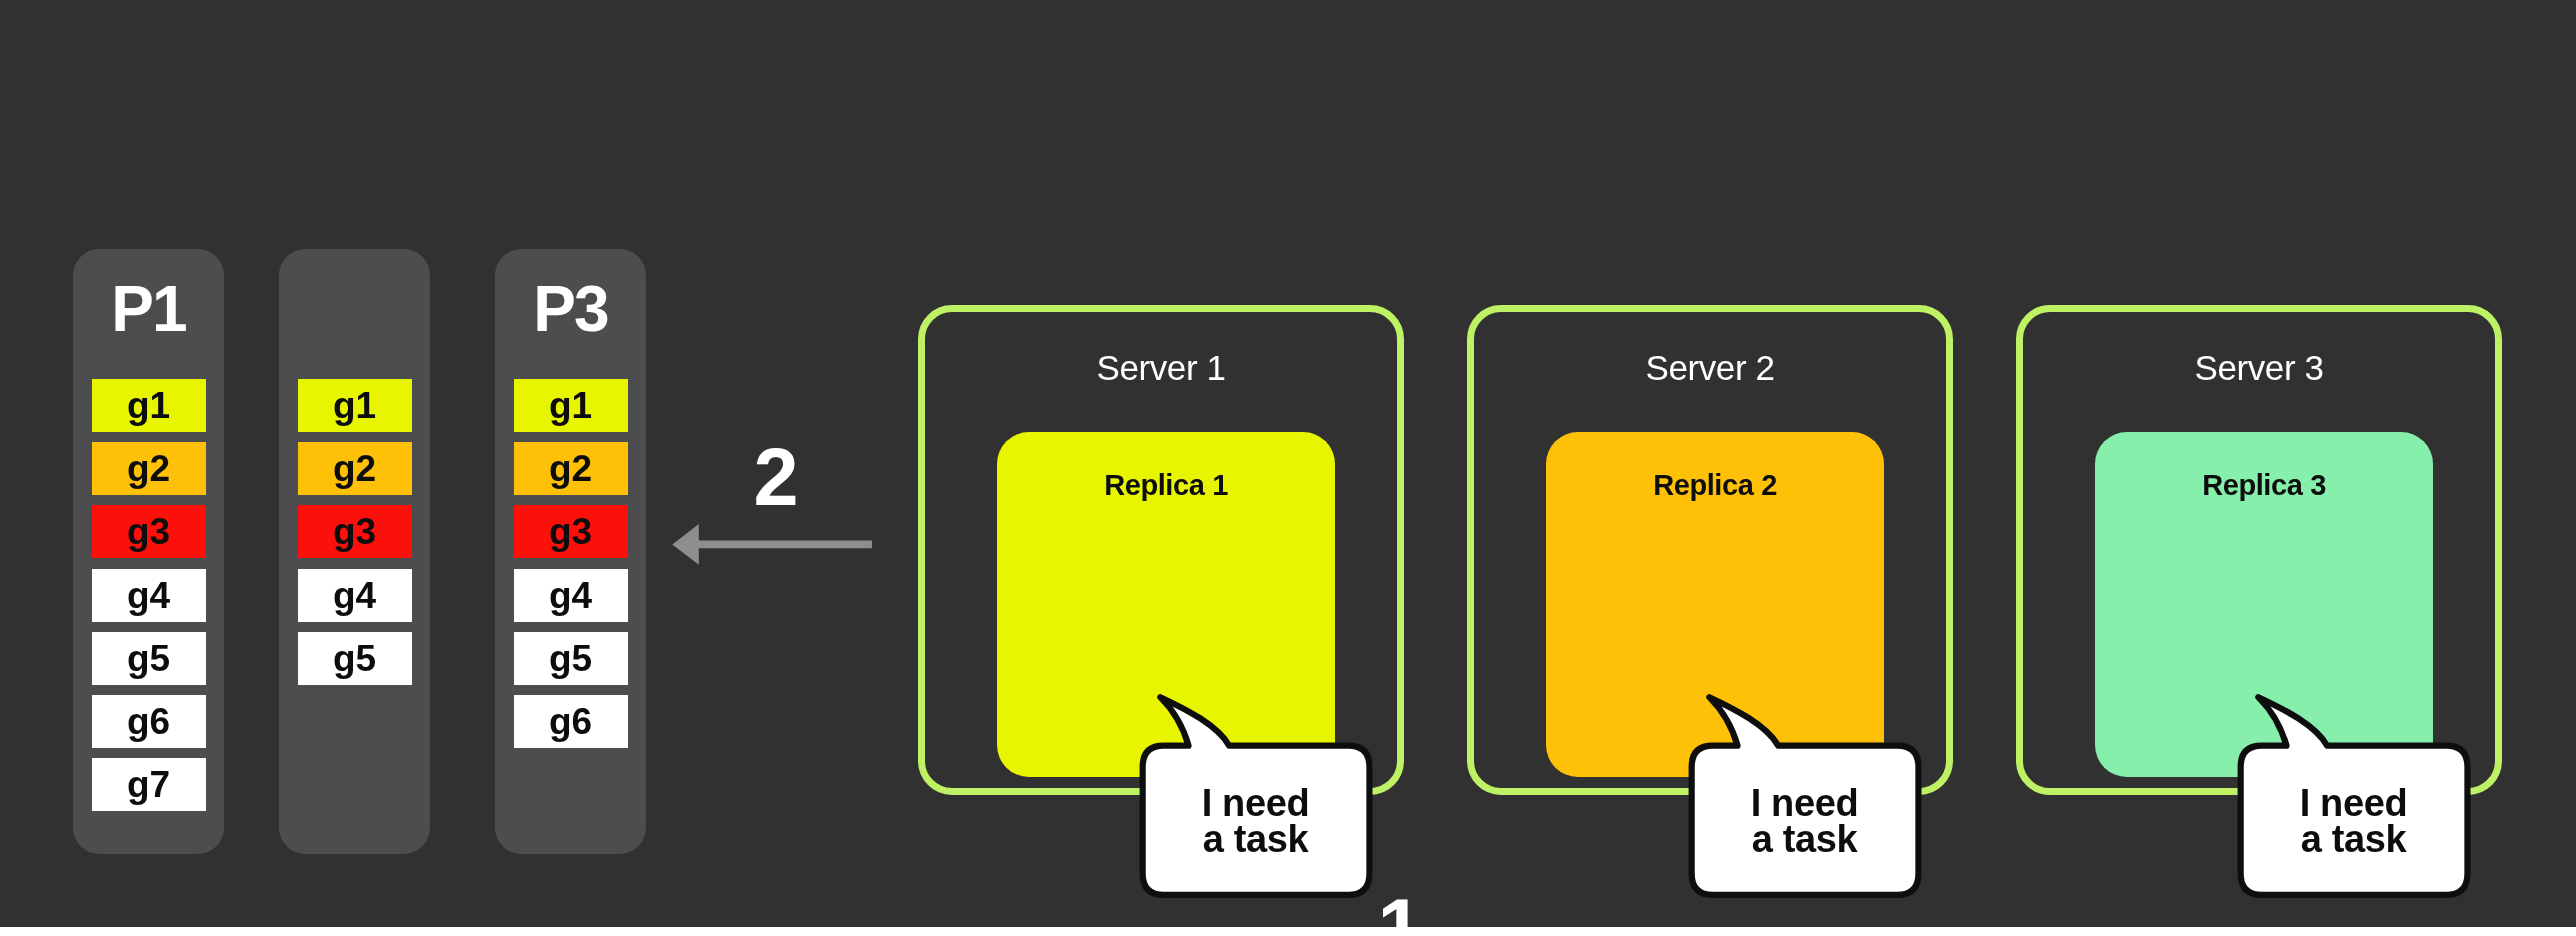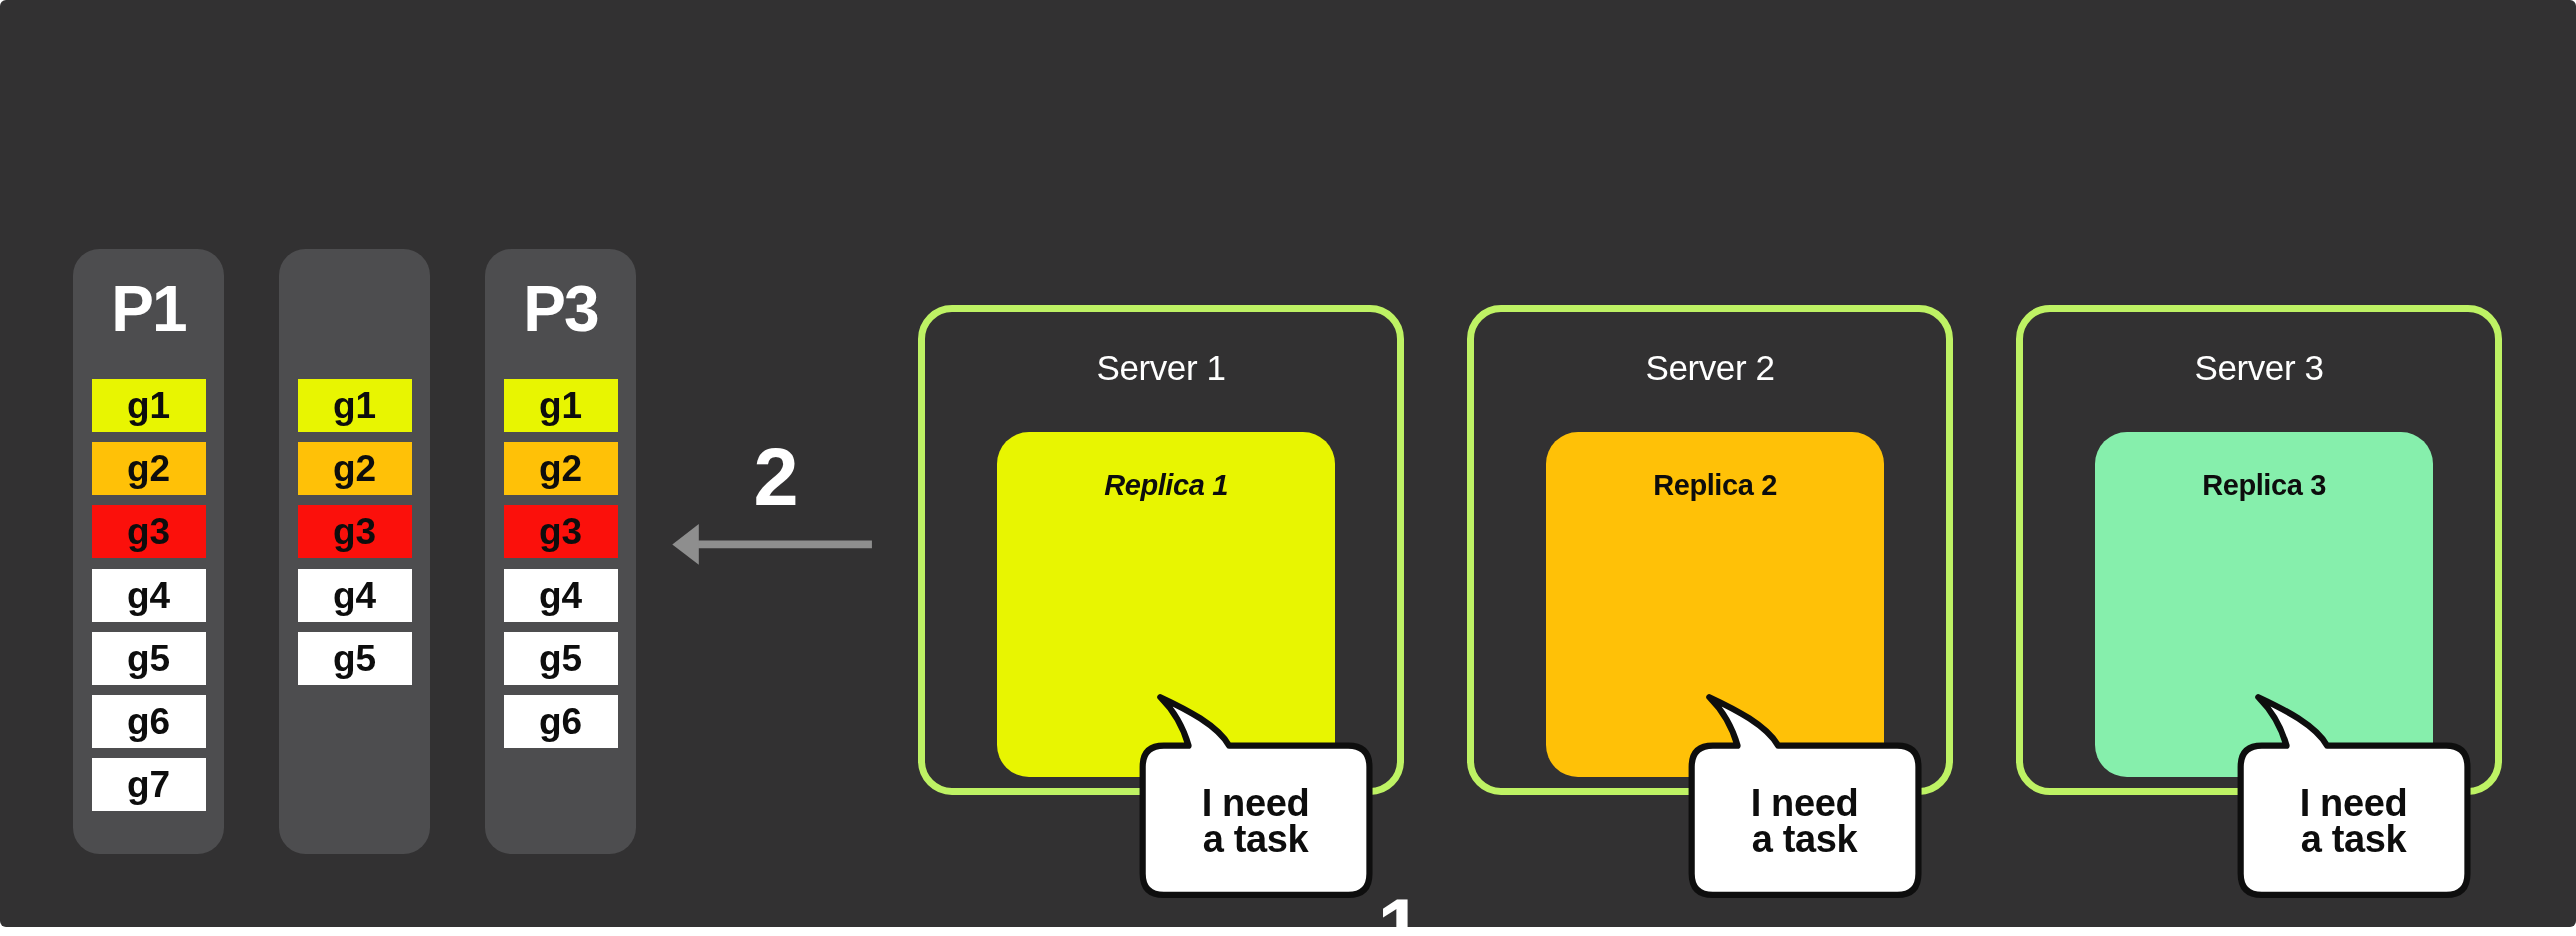--- a/index.html
+++ b/index.html
@@ -1,17 +1,17 @@
 <!DOCTYPE html>
 <html style="font-size:14px"><head>
 <meta charset="utf-8">
 <style>
   html,body{margin:0;padding:0;}
   body{font-family:"Liberation Sans","DejaVu Sans",sans-serif;}
-  #page{position:relative;width:2576px;height:927px;background:#323132;overflow:hidden;border-radius:6px;}
+  #page{position:relative;width:2576px;height:927px;background:#323132;overflow:hidden;}
 
   
   .partition{position:absolute;top:249px;width:151px;height:605px;background:#4D4D4F;border-radius:26.5px;}
   .partition-title{position:absolute;top:25px;left:0;width:100%;height:71px;line-height:71px;
     text-align:center;color:#fff;font-size:64px;font-weight:bold;letter-spacing:-1.8px;}
   .cells{position:absolute;left:18.6px;top:130px;width:114px;}
   .cell{width:114px;height:53px;margin-bottom:10.2px;line-height:53px;text-align:center;
     color:#0d0d0d;font-size:37px;font-weight:bold;}
 
   
@@ -53,42 +53,42 @@
   <div class="partition" style="left:279px">
     <div class="cells">
 
     <div class="cell" style="background: rgb(232, 245, 1);">g1</div>
         <div class="cell" style="background: rgb(255, 193, 7);">g2</div>
         <div class="cell" style="background: rgb(251, 16, 11);">g3</div>
         <div class="cell" style="background: rgb(255, 255, 255);">g4</div>
         <div class="cell" style="background: rgb(255, 255, 255);">g5</div>
       </div>
   </div>
-  <div class="partition" style="left:485px">
+  <div class="partition" style="left:495px">
     <div class="partition-title">P3</div>
     <div class="cells">
 
     <div class="cell" style="background: rgb(232, 245, 1);">g1</div>
         <div class="cell" style="background: rgb(255, 193, 7);">g2</div>
         <div class="cell" style="background: rgb(251, 16, 11);">g3</div>
         <div class="cell" style="background: rgb(255, 255, 255);">g4</div>
         <div class="cell" style="background: rgb(255, 255, 255);">g5</div>
         <div class="cell" style="background: rgb(255, 255, 255);">g6</div>
       </div>
   </div>
 
   <div class="step-num" id="step2">2</div>
   <svg id="arrow2" width="212" height="53" viewBox="0 0 240 60">
     <line x1="232" y1="31" x2="34" y2="31" stroke="#8E8E8E" stroke-width="9"></line>
     <polygon points="6,31 36,8 36,54" fill="#8E8E8E"></polygon>
   </svg>
 
   <div class="server" style="left:918px">
     <div class="server-title">Server 1</div>
-    <div class="replica" style="background: rgb(232, 245, 1); font-style: italic;">
+    <div class="replica" style="background: rgb(232, 245, 1);">
       <div class="replica-label">Replica 1</div>
     </div>
     <svg class="bubble-svg" viewBox="-5 -5 268 238">
       <path d="M 20,2 C 50,16 85,34 98,57 L 233,57 Q 257,57 257,81 L 257,202 Q 257,226 233,226 L 24,226 Q 0,226 0,202 L 0,81 Q 0,57 24,57 L 52,57 C 46,36 34,16 20,2 Z" fill="#ffffff" stroke="#0E0E0E" stroke-width="7" stroke-linejoin="round"></path>
     </svg>
     <div class="bubble-text">I need
 a task</div>
   </div>
 
   <div class="server" style="left:1467px">

